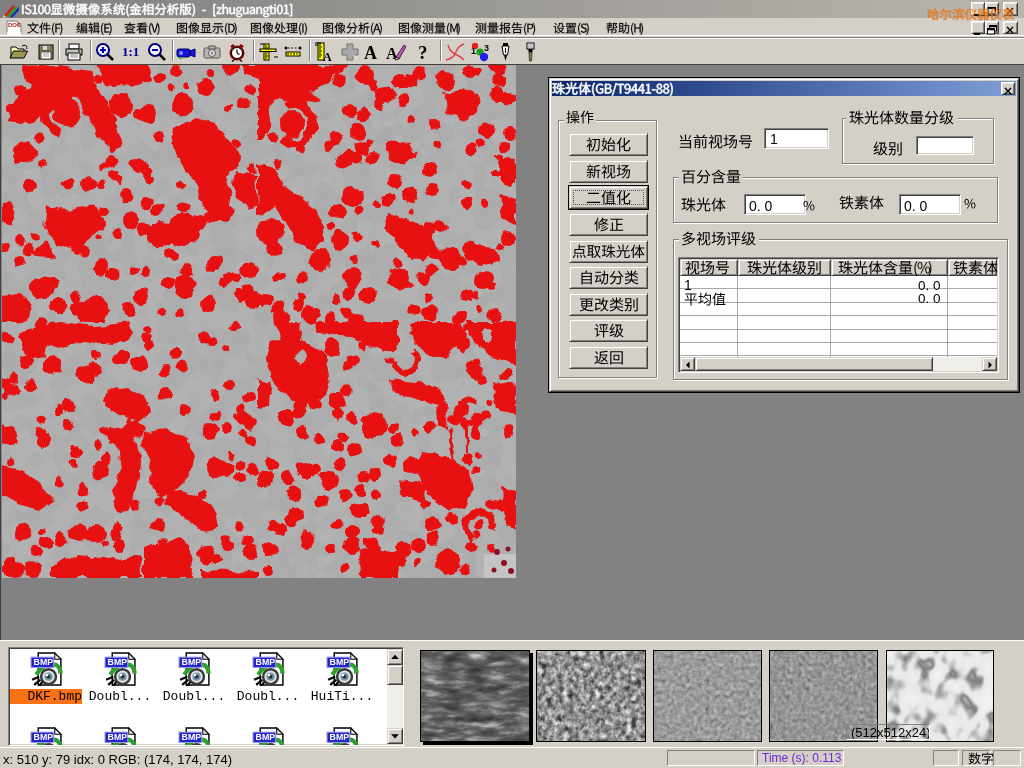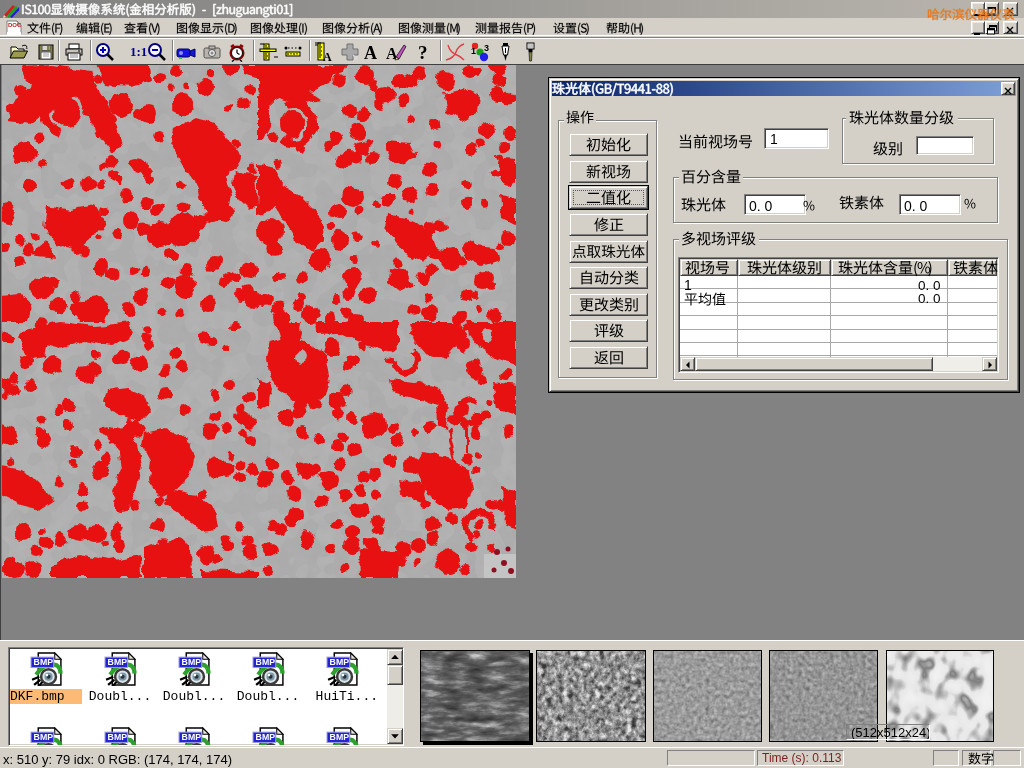--- a/index.html
+++ b/index.html
@@ -324,21 +324,21 @@
       <rect x="3" y="8" width="16" height="6" fill="#c8c4bc" stroke="#000"></rect>
       <rect x="5" y="12" width="12" height="7" fill="#fff" stroke="#000"></rect>
       <path d="M7 14 h8 M7 16 h8" stroke="#888"></path>
       <circle cx="16" cy="10" r="1" fill="#404040"></circle>
     </svg></div>
 <div class="ab" style="left:94px;top:41px;width:22px;height:22px"><svg width="22" height="22" viewBox="0 0 22 22">
       <circle cx="9" cy="9" r="6" fill="#f8f8f8" stroke="#000080" stroke-width="2"></circle>
       <path d="M13.5 13.5 L19 19" stroke="#000" stroke-width="2.5"></path>
       <path d="M9 6 v6 M6 9 h6" stroke="#0000c0" stroke-width="2"></path>
     </svg></div>
-<div class="ab" style="left:128px;top:41px;width:22px;height:22px"><svg width="22" height="22" viewBox="0 0 22 22">
+<div class="ab" style="left:120px;top:41px;width:22px;height:22px"><svg width="22" height="22" viewBox="0 0 22 22">
       <text x="2" y="15" font-family="Liberation Serif" font-size="13" font-weight="bold" fill="#00008b">1:1</text>
     </svg></div>
 <div class="ab" style="left:146px;top:41px;width:22px;height:22px"><svg width="22" height="22" viewBox="0 0 22 22">
       <circle cx="9" cy="9" r="6" fill="#f8f8f8" stroke="#000080" stroke-width="2"></circle>
       <path d="M13.5 13.5 L19 19" stroke="#000" stroke-width="2.5"></path>
       <path d="M6 9 h6" stroke="#0000c0" stroke-width="2"></path>
     </svg></div>
 <div class="ab" style="left:175px;top:41px;width:22px;height:22px"><svg width="22" height="22" viewBox="0 0 22 22">
       <rect x="2" y="8" width="13" height="8" rx="2" fill="#1515e0" stroke="#000060"></rect>
       <path d="M15 10 l5 -2 v8 l-5 -2 Z" fill="#1515e0" stroke="#000060"></path>
@@ -1237,37 +1237,37 @@
 <path d="M5 22 Q14 9 25 13 Q29 16 28.5 21" fill="none" stroke="#2da02d" stroke-width="4.2"></path>
 <path d="M9 27 l-6 5 M8 24 l-7 3 M11 29 l-4 5" stroke="#000" stroke-width="2.2"></path>
 <rect x="0" y="5" width="22" height="10" fill="#2323cf" stroke="#9a9ae0"></rect>
 <text x="2.5" y="13" font-size="8.5" font-weight="bold" fill="#fff" font-family="Liberation Sans">BMP</text>
 </g>
     </defs>
   </svg>
 <svg class="ab" style="left:30px;top:652px" width="34" height="34" viewBox="0 0 31 33">
     <use href="#bmpicon"></use>
   </svg>
-<div class="ab" style="left:10px;top:689px;width:72px;text-align:left;font:13px 'Liberation Mono';background:#fdba74;">DKF.bmp</div>
+<div class="ab" style="left:10px;top:689px;width:72px;text-align:right;font:13px 'Liberation Mono';background:#f97316;">DKF.bmp</div>
 <svg class="ab" style="left:104px;top:652px" width="34" height="34" viewBox="0 0 31 33">
     <use href="#bmpicon"></use>
   </svg>
 <div class="ab" style="left:84px;top:689px;width:72px;text-align:center;font:13px 'Liberation Mono';">Doubl...</div>
 <svg class="ab" style="left:178px;top:652px" width="34" height="34" viewBox="0 0 31 33">
     <use href="#bmpicon"></use>
   </svg>
 <div class="ab" style="left:158px;top:689px;width:72px;text-align:center;font:13px 'Liberation Mono';">Doubl...</div>
 <svg class="ab" style="left:252px;top:652px" width="34" height="34" viewBox="0 0 31 33">
     <use href="#bmpicon"></use>
   </svg>
 <div class="ab" style="left:232px;top:689px;width:72px;text-align:center;font:13px 'Liberation Mono';">Doubl...</div>
 <svg class="ab" style="left:326px;top:652px" width="34" height="34" viewBox="0 0 31 33">
     <use href="#bmpicon"></use>
   </svg>
-<div class="ab" style="left:306px;top:689px;width:72px;text-align:right;font:13px 'Liberation Mono';">HuiTi...</div>
+<div class="ab" style="left:306px;top:689px;width:72px;text-align:center;font:13px 'Liberation Mono';">HuiTi...</div>
 <div class="ab" style="left:30px;top:727px;width:34px;height:18px;overflow:hidden"><svg width="34" height="34" viewBox="0 0 31 33">
       <use href="#bmpicon"></use>
     </svg></div>
 <div class="ab" style="left:104px;top:727px;width:34px;height:18px;overflow:hidden"><svg width="34" height="34" viewBox="0 0 31 33">
       <use href="#bmpicon"></use>
     </svg></div>
 <div class="ab" style="left:178px;top:727px;width:34px;height:18px;overflow:hidden"><svg width="34" height="34" viewBox="0 0 31 33">
       <use href="#bmpicon"></use>
     </svg></div>
 <div class="ab" style="left:252px;top:727px;width:34px;height:18px;overflow:hidden"><svg width="34" height="34" viewBox="0 0 31 33">
@@ -1359,21 +1359,21 @@
     </svg></div>
 <div class="ab" style="left:769px;top:650px;width:109px;height:92px;border:1px solid #000;"><svg width="107" height="90">
       <rect width="107" height="90" filter="url(#tf4)"></rect>
     </svg></div>
 <div class="ab" style="left:886px;top:650px;width:108px;height:92px;border:1px solid #000;"><svg width="106" height="90">
       <rect width="106" height="90" filter="url(#tf5)"></rect>
     </svg></div>
 <div class="ab" style="left:0;top:747px;width:1024px;height:21px;background:#d4d0c8;border-top:1px solid #fff"></div>
 <div class="ab" style="left:3px;top:752px;font:13px 'Liberation Sans'">x: 510 y: 79  idx: 0  RGB: (174, 174, 174)</div>
 <div class="ab" style="left:667px;top:750px;width:88px;height:16px;border:1px solid;border-color:#808080 #fff #fff #808080;font:13px 'Liberation Sans';padding:0 4px;color:#000;white-space:nowrap;overflow:hidden"></div>
-<div class="ab" style="left:757px;top:750px;width:87px;height:16px;border:1px solid;border-color:#808080 #fff #fff #808080;font:12px 'Liberation Sans';padding:0 4px;color:#7f1d1d;white-space:nowrap;overflow:hidden">Time (s): 0.113</div>
+<div class="ab" style="left:757px;top:750px;width:87px;height:16px;border:1px solid;border-color:#808080 #fff #fff #808080;font:12px 'Liberation Sans';padding:0 4px;color:#6d28d9;white-space:nowrap;overflow:hidden">Time (s): 0.113</div>
 <div class="ab" style="left:846px;top:724px;width:84px;height:16px;border:1px solid;border-color:#808080 #fff #fff #808080;font:13px 'Liberation Sans';padding:0 4px;color:#000;white-space:nowrap;overflow:hidden">(512x512x24)</div>
 <div class="ab" style="left:933px;top:750px;width:26px;height:16px;border:1px solid;border-color:#808080 #fff #fff #808080;font:13px 'Liberation Sans';padding:0 4px;color:#000;white-space:nowrap;overflow:hidden"></div>
 <div class="ab" style="left:962px;top:750px;width:29px;height:16px;border:1px solid;border-color:#808080 #fff #fff #808080;font:13px 'Liberation Sans';padding:0 4px;color:#000;white-space:nowrap;overflow:hidden"></div>
 <svg class="ab" style="left:966px;top:750px" width="32" height="22">
     <g transform="translate(2,13.44) scale(0.013)" fill="#000">
       <use href="#g6570" x="0"></use>
       <use href="#g5b57" x="1000"></use>
     </g>
   </svg>
 <div class="ab" style="left:993px;top:750px;width:28px;height:16px;border:1px solid;border-color:#808080 #fff #fff #808080;font:13px 'Liberation Sans';padding:0 4px;color:#000;white-space:nowrap;overflow:hidden"></div>

